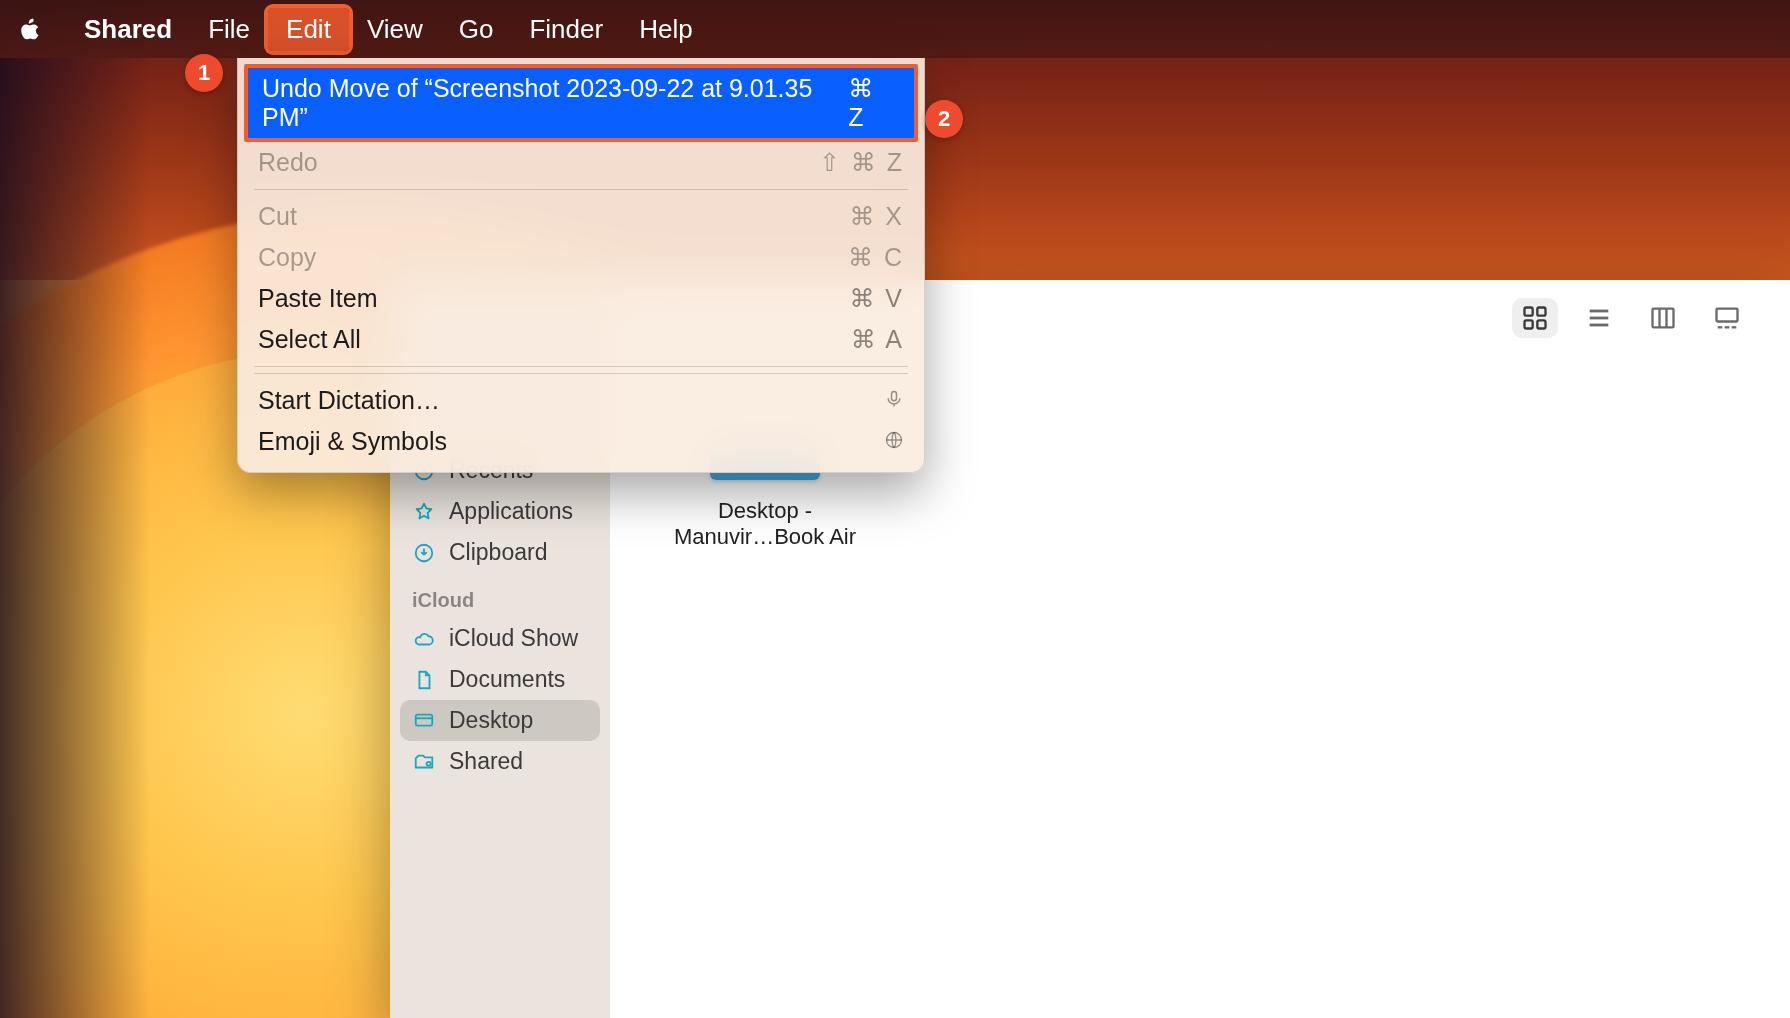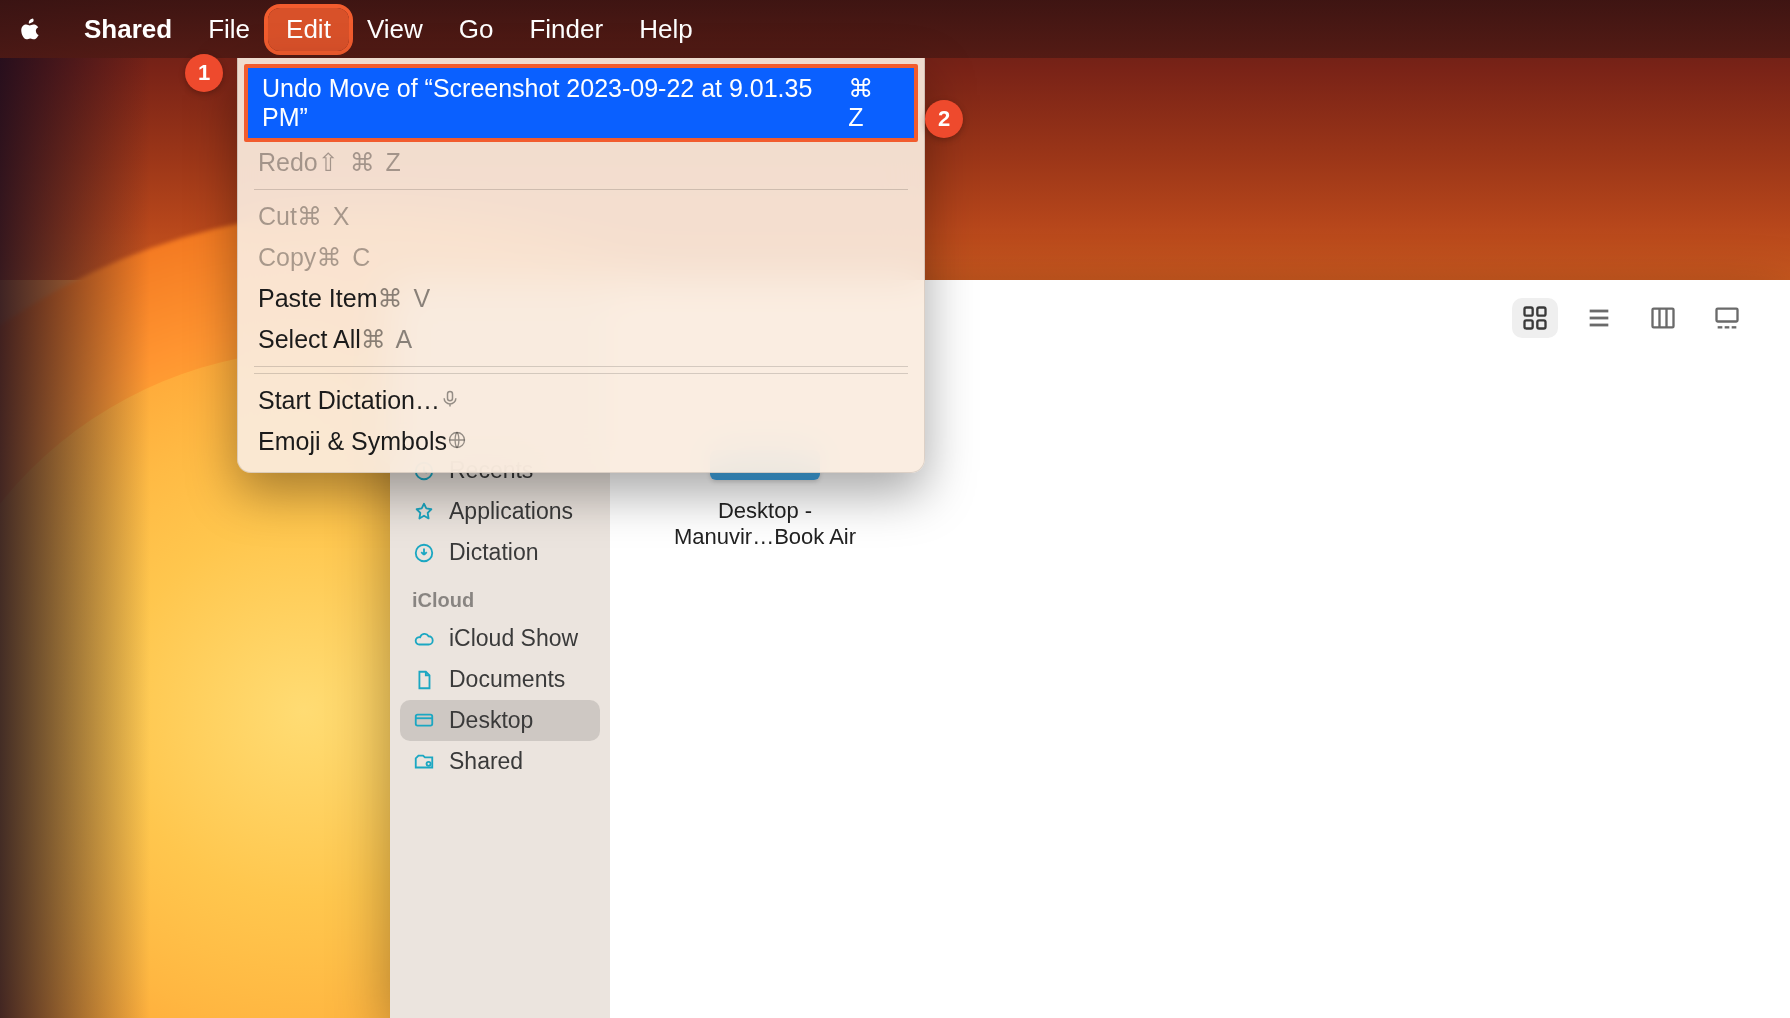--- a/index.html
+++ b/index.html
@@ -30,21 +30,21 @@
 .badge { position:absolute; z-index:60; width:38px; height:38px; border-radius:50%; background:#ee4a2d; color:#fff;
   display:flex; align-items:center; justify-content:center; font-size:22px; font-weight:600; box-shadow:0 2px 6px rgba(0,0,0,0.25);}
 #badge1 { left:185px; top:54px; }
 #badge2 { left:925px; top:100px; }
 
 
 #dropdown { position:absolute; left:237px; top:58px; width:688px; z-index:50;
   background: rgba(250,236,222,0.92); backdrop-filter: blur(20px);
   border-radius:0 0 14px 14px; box-shadow: 0 20px 50px rgba(0,0,0,0.35); padding:6px 6px 10px 6px;
   border:1px solid rgba(0,0,0,0.12); border-top:none; }
-.menu-row { display:flex; align-items:center; padding:6px 14px; font-size:25px;
+.menu-row { display:flex; align-items:center; justify-content:space-between; padding:6px 14px; font-size:25px;
   color:#1b1b1b; border-radius:8px; min-height:38px; }
 .menu-row.highlighted { background:#0a60ff; color:#fff; }
 .menu-row.highlighted .shortcut { color:#fff; }
 .menu-row.disabled { color: rgba(0,0,0,0.33); }
 .menu-row.disabled .shortcut { color: rgba(0,0,0,0.33); }
 .menu-row .shortcut { color: rgba(0,0,0,0.45); font-size:25px; letter-spacing:2px; }
 .menu-sep { height:1px; background: rgba(0,0,0,0.15); margin:6px 10px; }
 .undo-outline { border:4px solid #f25c2e; border-radius:2px; padding:0; }
 .undo-outline .menu-row.highlighted { border-radius:0; }
 
@@ -79,21 +79,21 @@
 
 <div id="menubar">
   <div class="apple">
     <svg viewBox="0 0 24 24" width="26" height="26" fill="#fff">
         <path d="M16.5 13.5c0 3 2.5 4 2.5 4s-1.8 4-4.3 4c-1.3 0-2-.8-3.4-.8s-2.2.8-3.4.8C5.3 21.5 3 17 3 13.2 3 9.6 5.4 7.8 7.6 7.8c1.3 0 2.4.9 3.2.9.7 0 2-.9 3.5-.9 1.2 0 3.2.5 4.4 2.6-2 .9-2.2 3.1-2.2 3.1zM13.7 5.6c.7-.8 1.2-2 .1-3.4-1 .1-2.2.7-2.9 1.6-.6.8-1.1 2-.9 3.2 1.1 0 2.3-.6 3.7-1.4z"></path>
       </svg>
   </div>
   <div class="app-name">Shared</div>
   <div id="menubar-items"></div>
 <div class="menu-item">File</div>
-    <div class="menu-item" style="background: rgba(242, 92, 46, 0.85); box-shadow: rgb(242, 92, 46) 0px 0px 0px 4px; border-radius: 12px;">Edit</div>
+    <div class="menu-item" style="background: rgba(242, 92, 46, 0.85); box-shadow: rgb(242, 92, 46) 0px 0px 0px 4px; border-radius: 5px;">Edit</div>
     <div class="menu-item">View</div>
     <div class="menu-item">Go</div>
     <div class="menu-item">Finder</div>
     <div class="menu-item">Help</div>
   </div>
 
 <div id="badge1" class="badge">1</div>
 <div id="badge2" class="badge">2</div>
 
 <div id="dropdown">
@@ -161,21 +161,21 @@
         </span>
         <span>Applications</span>
       </div>
       <div class="side-item">
         <span class="icn">
           <svg viewBox="0 0 24 24" width="22" height="22" fill="none" stroke="currentColor" stroke-width="2">
             <circle cx="12" cy="12" r="9"></circle>
             <path d="M12 7v7m0 0l-3-3m3 3l3-3"></path>
           </svg>
         </span>
-        <span>Dictation</span>
+        <span>Clipboard</span>
       </div>
       <div class="side-section">iCloud</div>
       <div class="side-item">
         <span class="icn">
           <svg viewBox="0 0 24 24" width="22" height="22" fill="none" stroke="currentColor" stroke-width="2">
             <path d="M7 18a4 4 0 1 1 .8-7.9A5 5 0 0 1 17 9a4 4 0 0 1 0 9H7z"></path>
           </svg>
         </span>
         <span>iCloud Show</span>
       </div>

